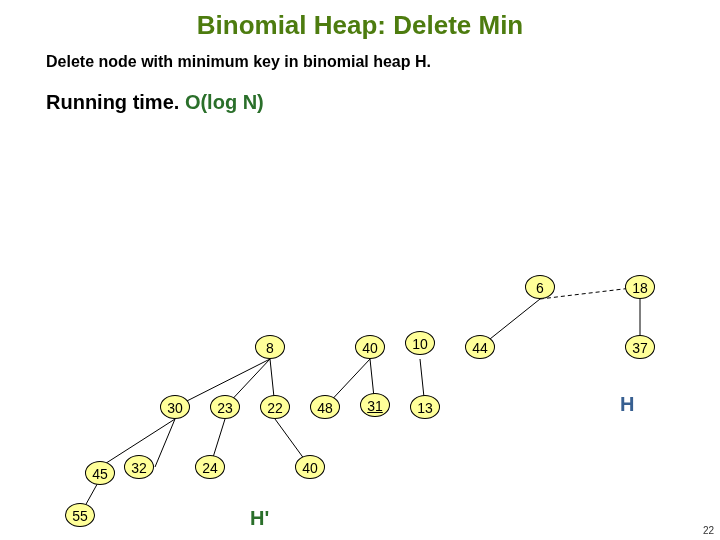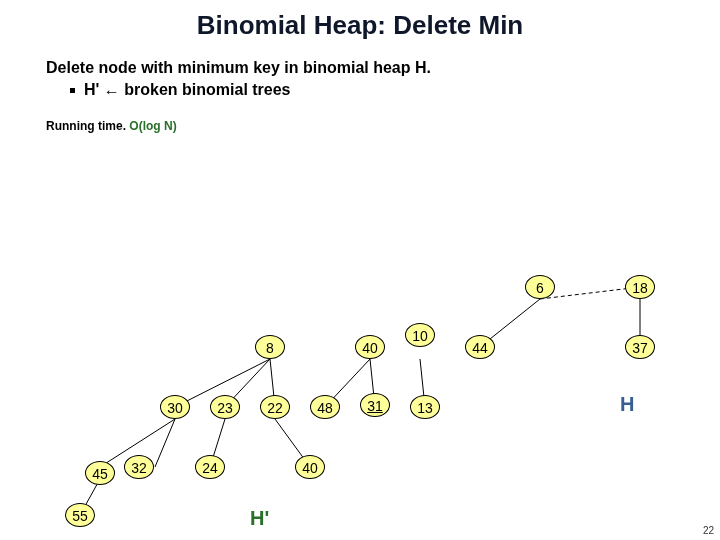--- a/index.html
+++ b/index.html
@@ -9,26 +9,26 @@
     height: 540px;
     background: #fff;
     font-family: Arial, Helvetica, sans-serif;
     position: relative;
     overflow: hidden;
   }
   .title {
     text-align: center;
     font-size: 26px;
     font-weight: bold;
-    color: #0f172a;
+    color: #4d7c0f;
     padding-top: 10px;
   }
   .body-text {
     margin-left: 46px;
-    margin-top: 18px;
+    margin-top: 12px;
     font-size: 16px;
     color: #000;
   }
   .lead {
     font-weight: bold;
   }
   ul.bul {
     margin: 4px 0 0 0;
     padding-left: 24px;
     list-style: none;
@@ -43,21 +43,21 @@
     content: "";
     position: absolute;
     left: 0;
     top: 7px;
     width: 5px;
     height: 5px;
     background: #000;
   }
   .running {
     margin-top: 20px;
-    font-size: 12px;
+    font-size: 20px;
   }
   .running .lbl { font-weight: bold; color:#000; }
   .running .val { font-weight: bold; color:#2a6f2a; }
   .diagram {
     position: absolute;
     left: 0;
     top: 275px;
     width: 720px;
     height: 260px;
   }
@@ -102,21 +102,20 @@
   }
 </style>
 </head>
 <body>
 
 <div class="title">Binomial Heap:  Delete Min</div>
 
 <div class="body-text">
   <div class="lead">Delete node with minimum key in binomial heap H.</div>
   <ul class="bul">
-    <li>H' ←  broken binomial trees</li>
   </ul>
   <div class="running">
     <span class="lbl">Running time.  </span><span class="val">O(log N)</span>
   </div>
 </div>
 
 <div class="diagram">
   <svg class="edges">
 
     <line x1="540" y1="24" x2="480" y2="72" stroke="#000"></line>
@@ -136,21 +135,21 @@
     <line x1="275" y1="144" x2="310" y2="192" stroke="#000"></line>
 
     <line x1="100" y1="204" x2="80" y2="240" stroke="#000"></line>
   </svg>
 
   <div class="node" style="left:525px; top:0px;">6</div>
   <div class="node" style="left:625px; top:0px;">18</div>
 
   <div class="node" style="left:255px; top:60px;">8</div>
   <div class="node" style="left:355px; top:60px;">40</div>
-  <div class="node" style="left:405px; top:48px;">10</div>
+  <div class="node" style="left:405px; top:56px;">10</div>
   <div class="node" style="left:465px; top:60px;">44</div>
   <div class="node" style="left:625px; top:60px;">37</div>
 
   <div class="node" style="left:160px; top:120px;">30</div>
   <div class="node" style="left:210px; top:120px;">23</div>
   <div class="node" style="left:260px; top:120px;">22</div>
   <div class="node" style="left:310px; top:120px;">48</div>
   <div class="node" style="left:360px; top:118px;text-decoration:underline;">31</div>
   <div class="node" style="left:410px; top:120px;">13</div>
 

